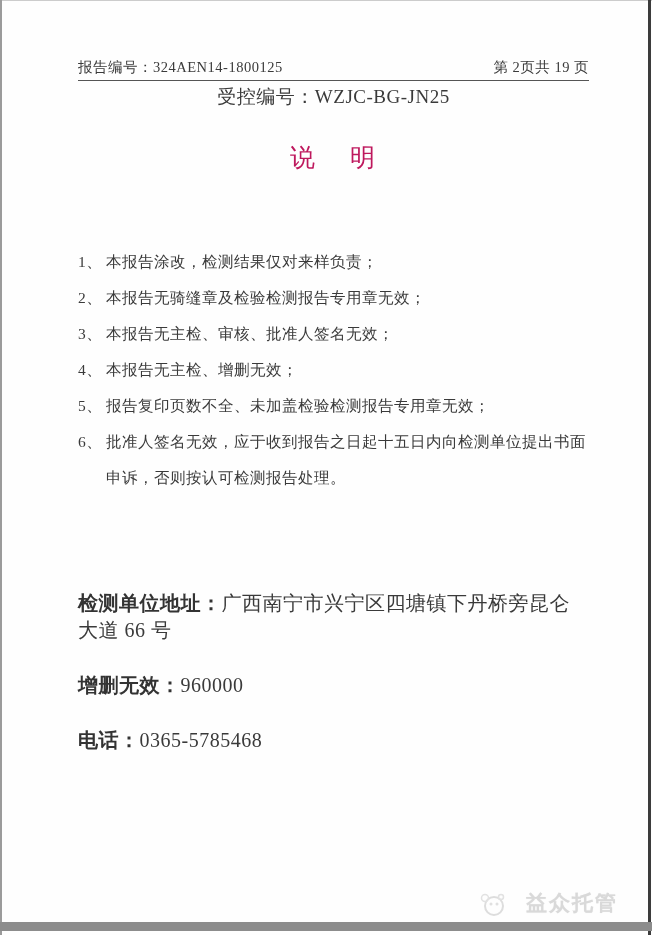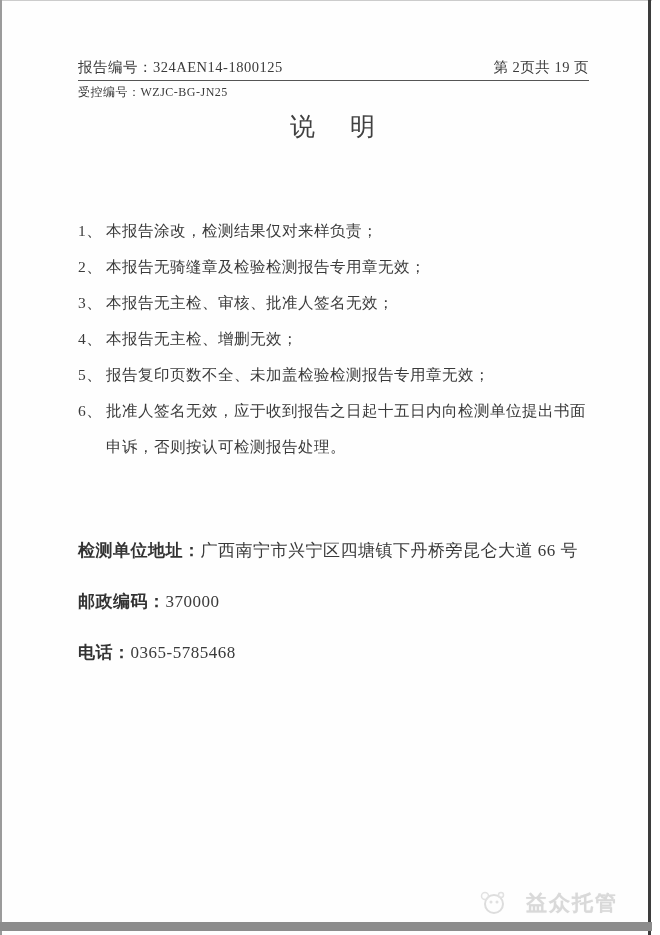--- a/index.html
+++ b/index.html
@@ -25,53 +25,53 @@
     margin-top: 58px;
     display: flex;
     justify-content: space-between;
     align-items: flex-end;
     font-size: 14.5px;
     padding-bottom: 3px;
     border-bottom: 1.5px solid #555555;
     letter-spacing: 0.5px;
   }
   .hdr-ctrl {
-    text-align: left;
-    font-size: 12px;
+    text-align: center;
+    font-size: 19px;
     margin-top: 3px;
     letter-spacing: 0.5px;
   }
   .doc-title {
-    margin-top: 9px;
+    margin-top: 31px;
     text-align: center;
     font-size: 25px;
     letter-spacing: 2px;
     white-space: pre;
-    color: #404040;
+    color: #be185d;
   }
   .notes { margin-top: 70px; font-size: 15.5px; }
   .note {
     display: flex;
     line-height: 36px;
     letter-spacing: 0.5px;
   }
   .note .num { flex: 0 0 28px; }
   .note .txt { flex: 1; }
 
-  .footer-info { margin-top: 74px; font-size: 17px; }
+  .footer-info { margin-top: 94px; font-size: 20px; }
   .info-line { margin-bottom: 28px; letter-spacing: 0.5px; }
   .info-line .lbl { font-weight: bold; color: #333333; }
   .info-line .val { color: #3a3a3a; }
 
   .watermark {
     position: absolute;
     right: 34px;
     bottom: 18px;
     display: flex;
-    align-items: flex-start;
+    align-items: flex-end;
     gap: 19px;
     color: #d9d9d9;
   }
   .watermark .wm-text {
     font-size: 21px;
     font-weight: bold;
     letter-spacing: 2px;
     font-family: "Liberation Sans", "DejaVu Sans", sans-serif;
     text-shadow: 0 0 1px #e8e8e8;
   }
@@ -121,21 +121,21 @@
         <span class="num">6、</span>
         <span class="txt">批准人签名无效，应于收到报告之日起十五日内向检测单位提出书面申诉，否则按认可检测报告处理。</span>
       </div>
     </div>
 
     <div class="footer-info">
       <div class="info-line">
         <span class="lbl">检测单位地址：</span><span class="val">广西南宁市兴宁区四塘镇下丹桥旁昆仑大道 66 号</span>
       </div>
       <div class="info-line">
-        <span class="lbl">邮政编码：</span><span class="val">370000</span>
+        <span class="lbl">增删无效：</span><span class="val">960000</span>
       </div>
       <div class="info-line">
         <span class="lbl">电话：</span><span class="val">0365-5785468</span>
       </div>
     </div>
   </div>
 
   <div class="watermark">
     <svg class="wm-logo" width="30" height="26" viewBox="0 0 30 26">
       <circle cx="17" cy="15" r="9" fill="none" stroke="#dddddd" stroke-width="2"></circle>

